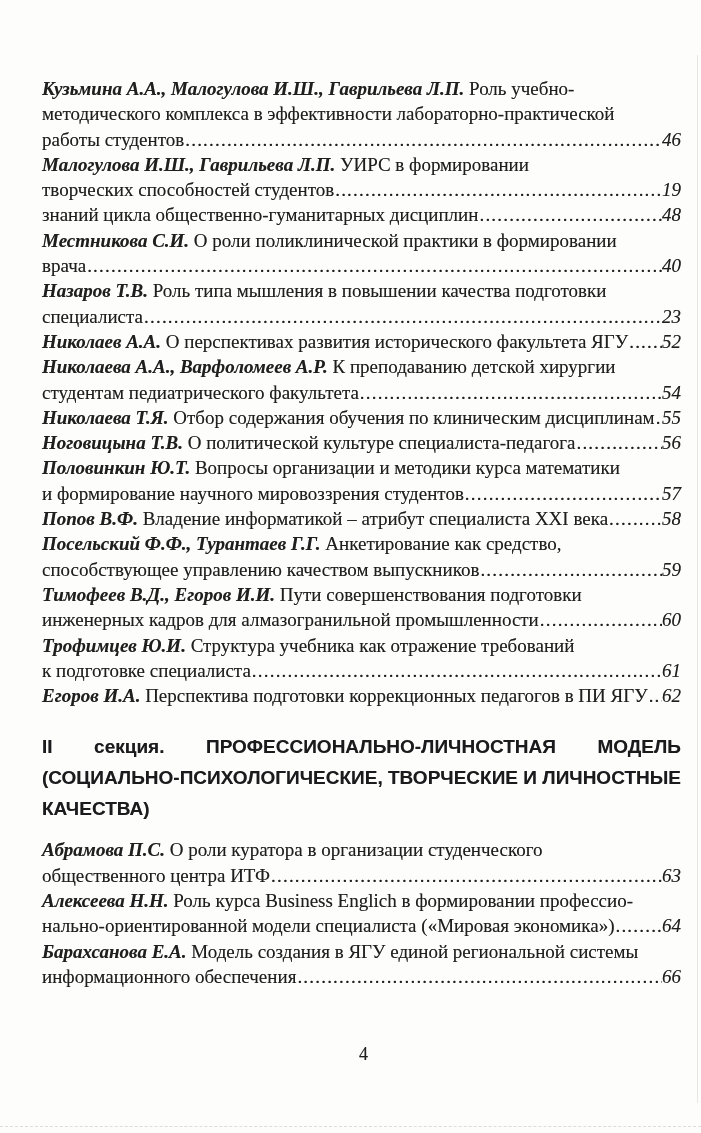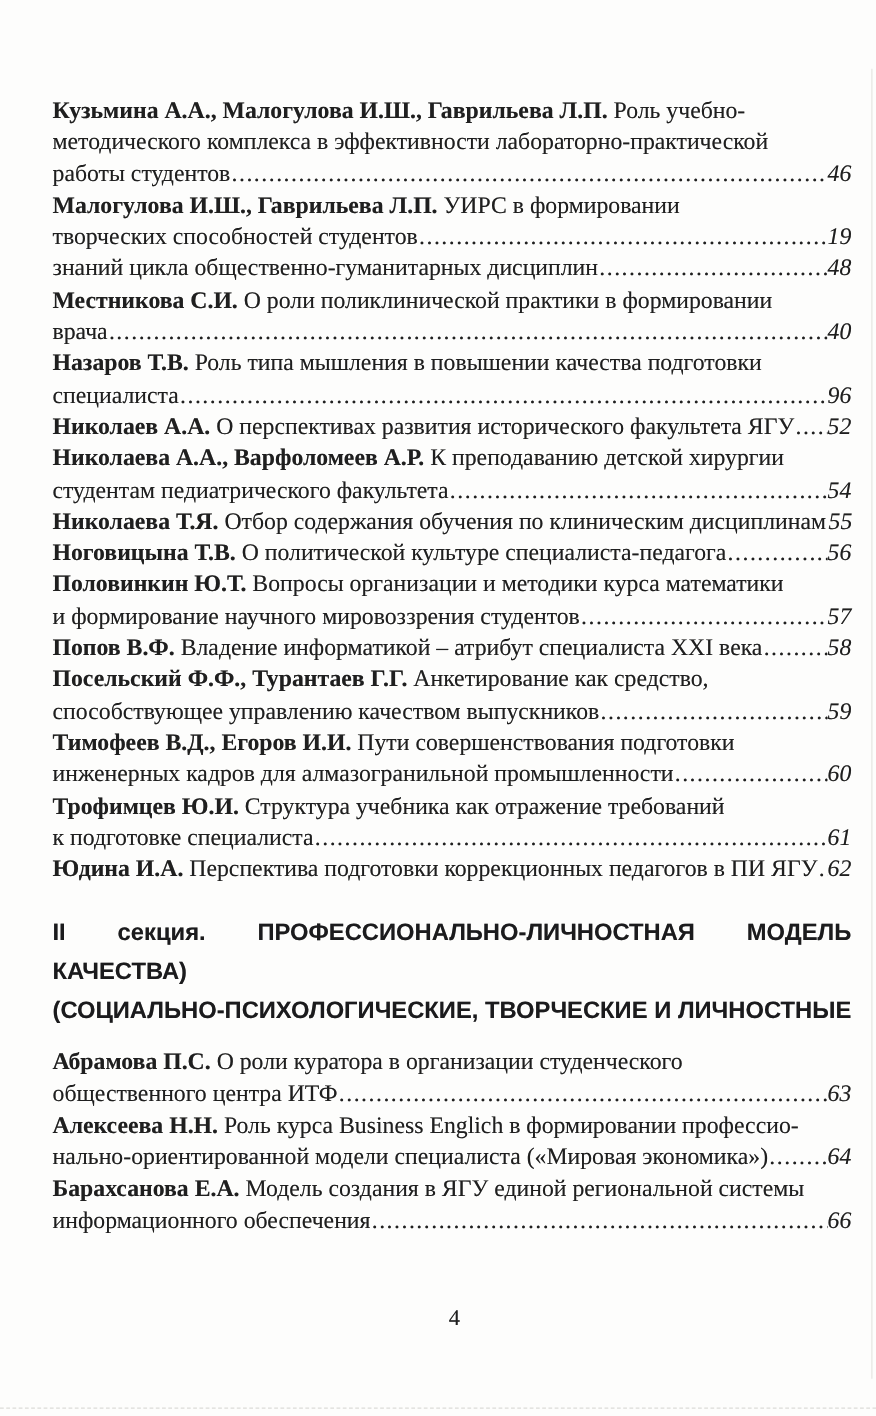--- a/index.html
+++ b/index.html
@@ -25,20 +25,21 @@
     line-height:25.3px;
     white-space:nowrap;
   }
   .row.leader{
     display:flex;
     align-items:baseline;
   }
   .row .txt{flex:0 0 auto;}
   .au{
     font-weight:bold;
+    font-style:italic;
   }
   .dots{
     flex:1 1 auto;
     min-width:0;
     overflow:hidden;
     white-space:nowrap;
     letter-spacing:1.2px;
     padding:0 1px;
   }
   .dots::after{
@@ -117,21 +118,21 @@
             <span class="txt">врача</span>
             <span class="dots"></span>
             <span class="pg">40</span>
           </div>
         </div>
         <div class="entry">
           <div class="row"><span class="txt"><b class="au">Назаров Т.В.</b> Роль типа мышления в повышении качества подготовки</span></div>
           <div class="row leader">
             <span class="txt">специалиста</span>
             <span class="dots"></span>
-            <span class="pg">96</span>
+            <span class="pg">23</span>
           </div>
         </div>
         <div class="entry">
           <div class="row leader">
             <span class="txt"><b class="au">Николаев А.А.</b> О перспективах развития исторического факультета ЯГУ</span>
             <span class="dots"></span>
             <span class="pg">52</span>
           </div>
         </div>
         <div class="entry">
@@ -190,31 +191,31 @@
         <div class="entry">
           <div class="row"><span class="txt"><b class="au">Трофимцев Ю.И.</b> Структура учебника как отражение требований</span></div>
           <div class="row leader">
             <span class="txt">к подготовке специалиста</span>
             <span class="dots"></span>
             <span class="pg">61</span>
           </div>
         </div>
         <div class="entry">
           <div class="row leader">
-            <span class="txt"><b class="au">Юдина И.А.</b> Перспектива подготовки коррекционных педагогов в ПИ ЯГУ</span>
+            <span class="txt"><b class="au">Егоров И.А.</b> Перспектива подготовки коррекционных педагогов в ПИ ЯГУ</span>
             <span class="dots"></span>
             <span class="pg">62</span>
           </div>
         </div>
       </section>
 
     <h2 class="heading">
       <span class="hline j">II секция. ПРОФЕССИОНАЛЬНО-ЛИЧНОСТНАЯ МОДЕЛЬ СПЕЦИАЛИСТА</span>
+      <span class="hline j">(СОЦИАЛЬНО-ПСИХОЛОГИЧЕСКИЕ, ТВОРЧЕСКИЕ И ЛИЧНОСТНЫЕ</span>
       <span class="hline">КАЧЕСТВА)</span>
-      <span class="hline j">(СОЦИАЛЬНО-ПСИХОЛОГИЧЕСКИЕ, ТВОРЧЕСКИЕ И ЛИЧНОСТНЫЕ</span>
     </h2>
 
     <section class="toc">
         <div class="entry">
           <div class="row"><span class="txt"><b class="au">Абрамова П.С.</b> О роли куратора в организации студенческого</span></div>
           <div class="row leader">
             <span class="txt">общественного центра ИТФ</span>
             <span class="dots"></span>
             <span class="pg">63</span>
           </div>

